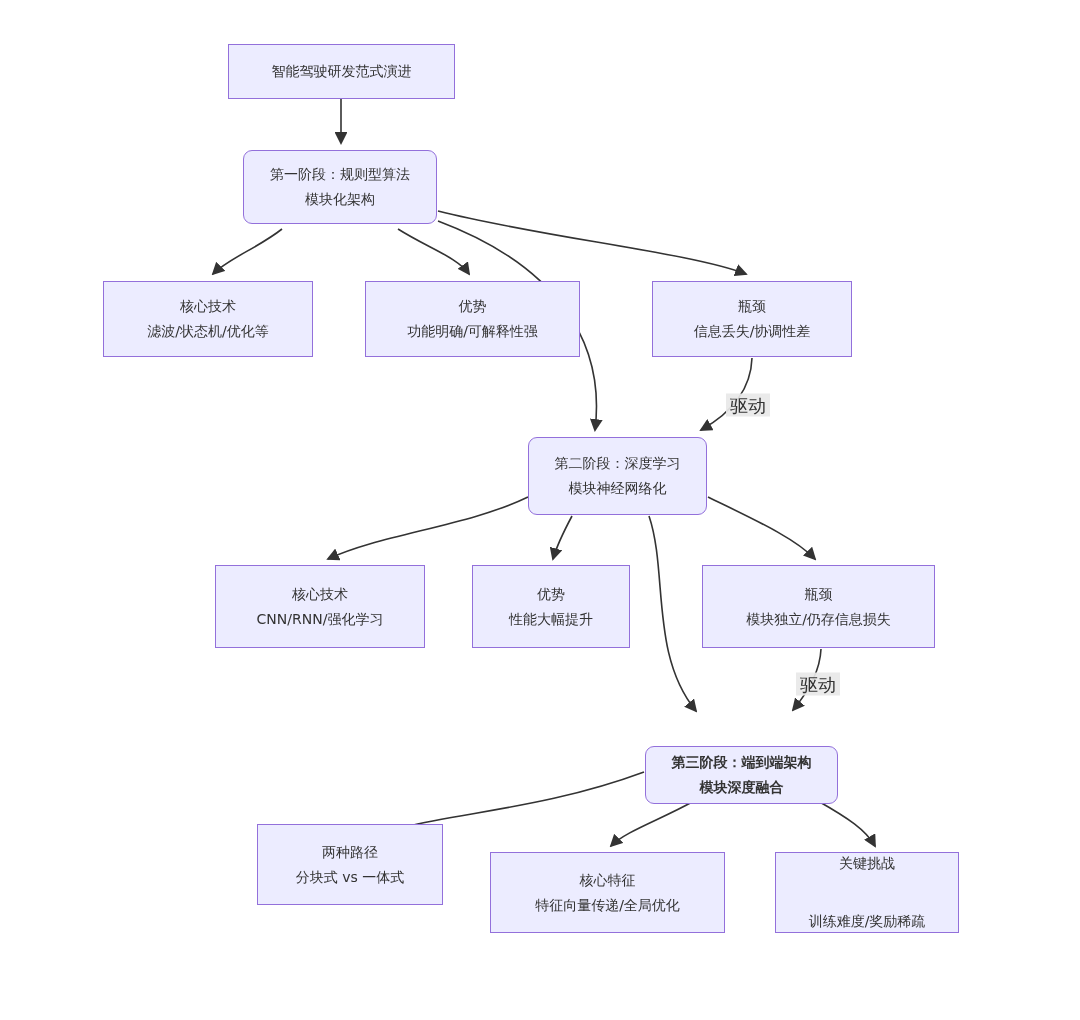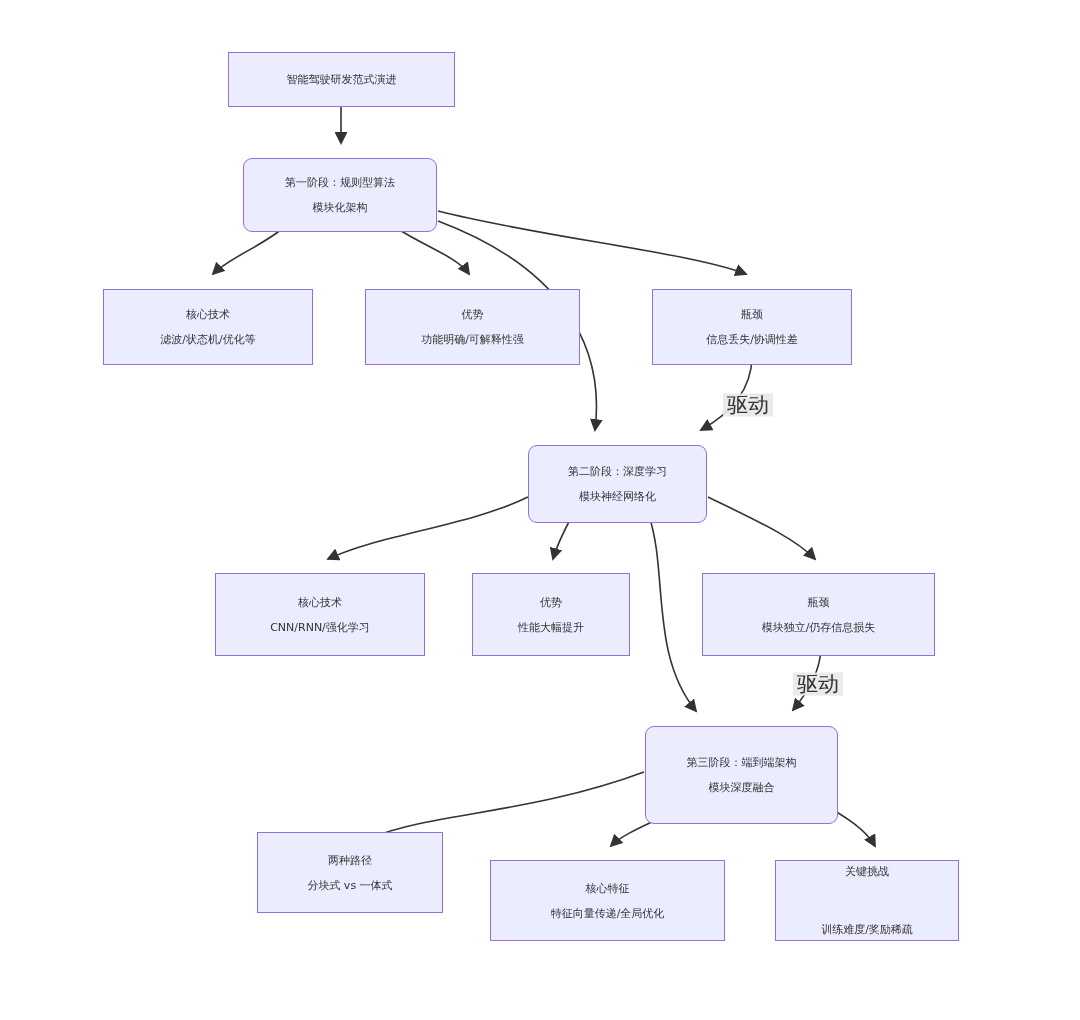--- a/index.html
+++ b/index.html
@@ -12,31 +12,30 @@
   }
   #edges{position:absolute;left:0;top:0;width:1080px;height:1020px;}
   .node{
     position:absolute;
     background:#ECECFF;
     border:1px solid #9370DB;
     color:#333333;
     display:flex;flex-direction:column;
     align-items:center;justify-content:center;
     text-align:center;
-    font-size:11px;line-height:25px;
+    font-size:14px;line-height:25px;
     box-sizing:border-box;
     z-index:2;
-    margin-top:8px;
   }
   .node.rounded{border-radius:9px;}
   .edge-label{
     position:absolute;
     background:rgba(232,232,232,0.92);
     color:#333333;
-    font-size:21px;line-height:19px;
+    font-size:18px;line-height:19px;
     padding:2px 4px;
     z-index:3;
     transform:translate(-50%,-50%);
     white-space:nowrap;
   }
 </style>
 </head>
 <body>
 
 <div id="canvas">
@@ -102,21 +101,21 @@
   <div class="node" style="left:472px;top:565px;width:158px;height:83px;">
     <span>优势</span>
     <span>性能大幅提升</span>
   </div>
 
   <div class="node" style="left:702px;top:565px;width:233px;height:83px;">
     <span>瓶颈</span>
     <span>模块独立/仍存信息损失</span>
   </div>
 
-  <div class="node rounded" style="left:645px;top:718px;width:193px;height:98px;">
+  <div class="node rounded" style="left:645px;top:746px;width:193px;height:58px;font-weight:bold;">
     <span>第三阶段：端到端架构</span>
     <span>模块深度融合</span>
   </div>
 
   <div class="node" style="left:257px;top:824px;width:186px;height:81px;">
     <span>两种路径</span>
     <span>分块式 vs 一体式</span>
   </div>
 
   <div class="node" style="left:490px;top:852px;width:235px;height:81px;">

